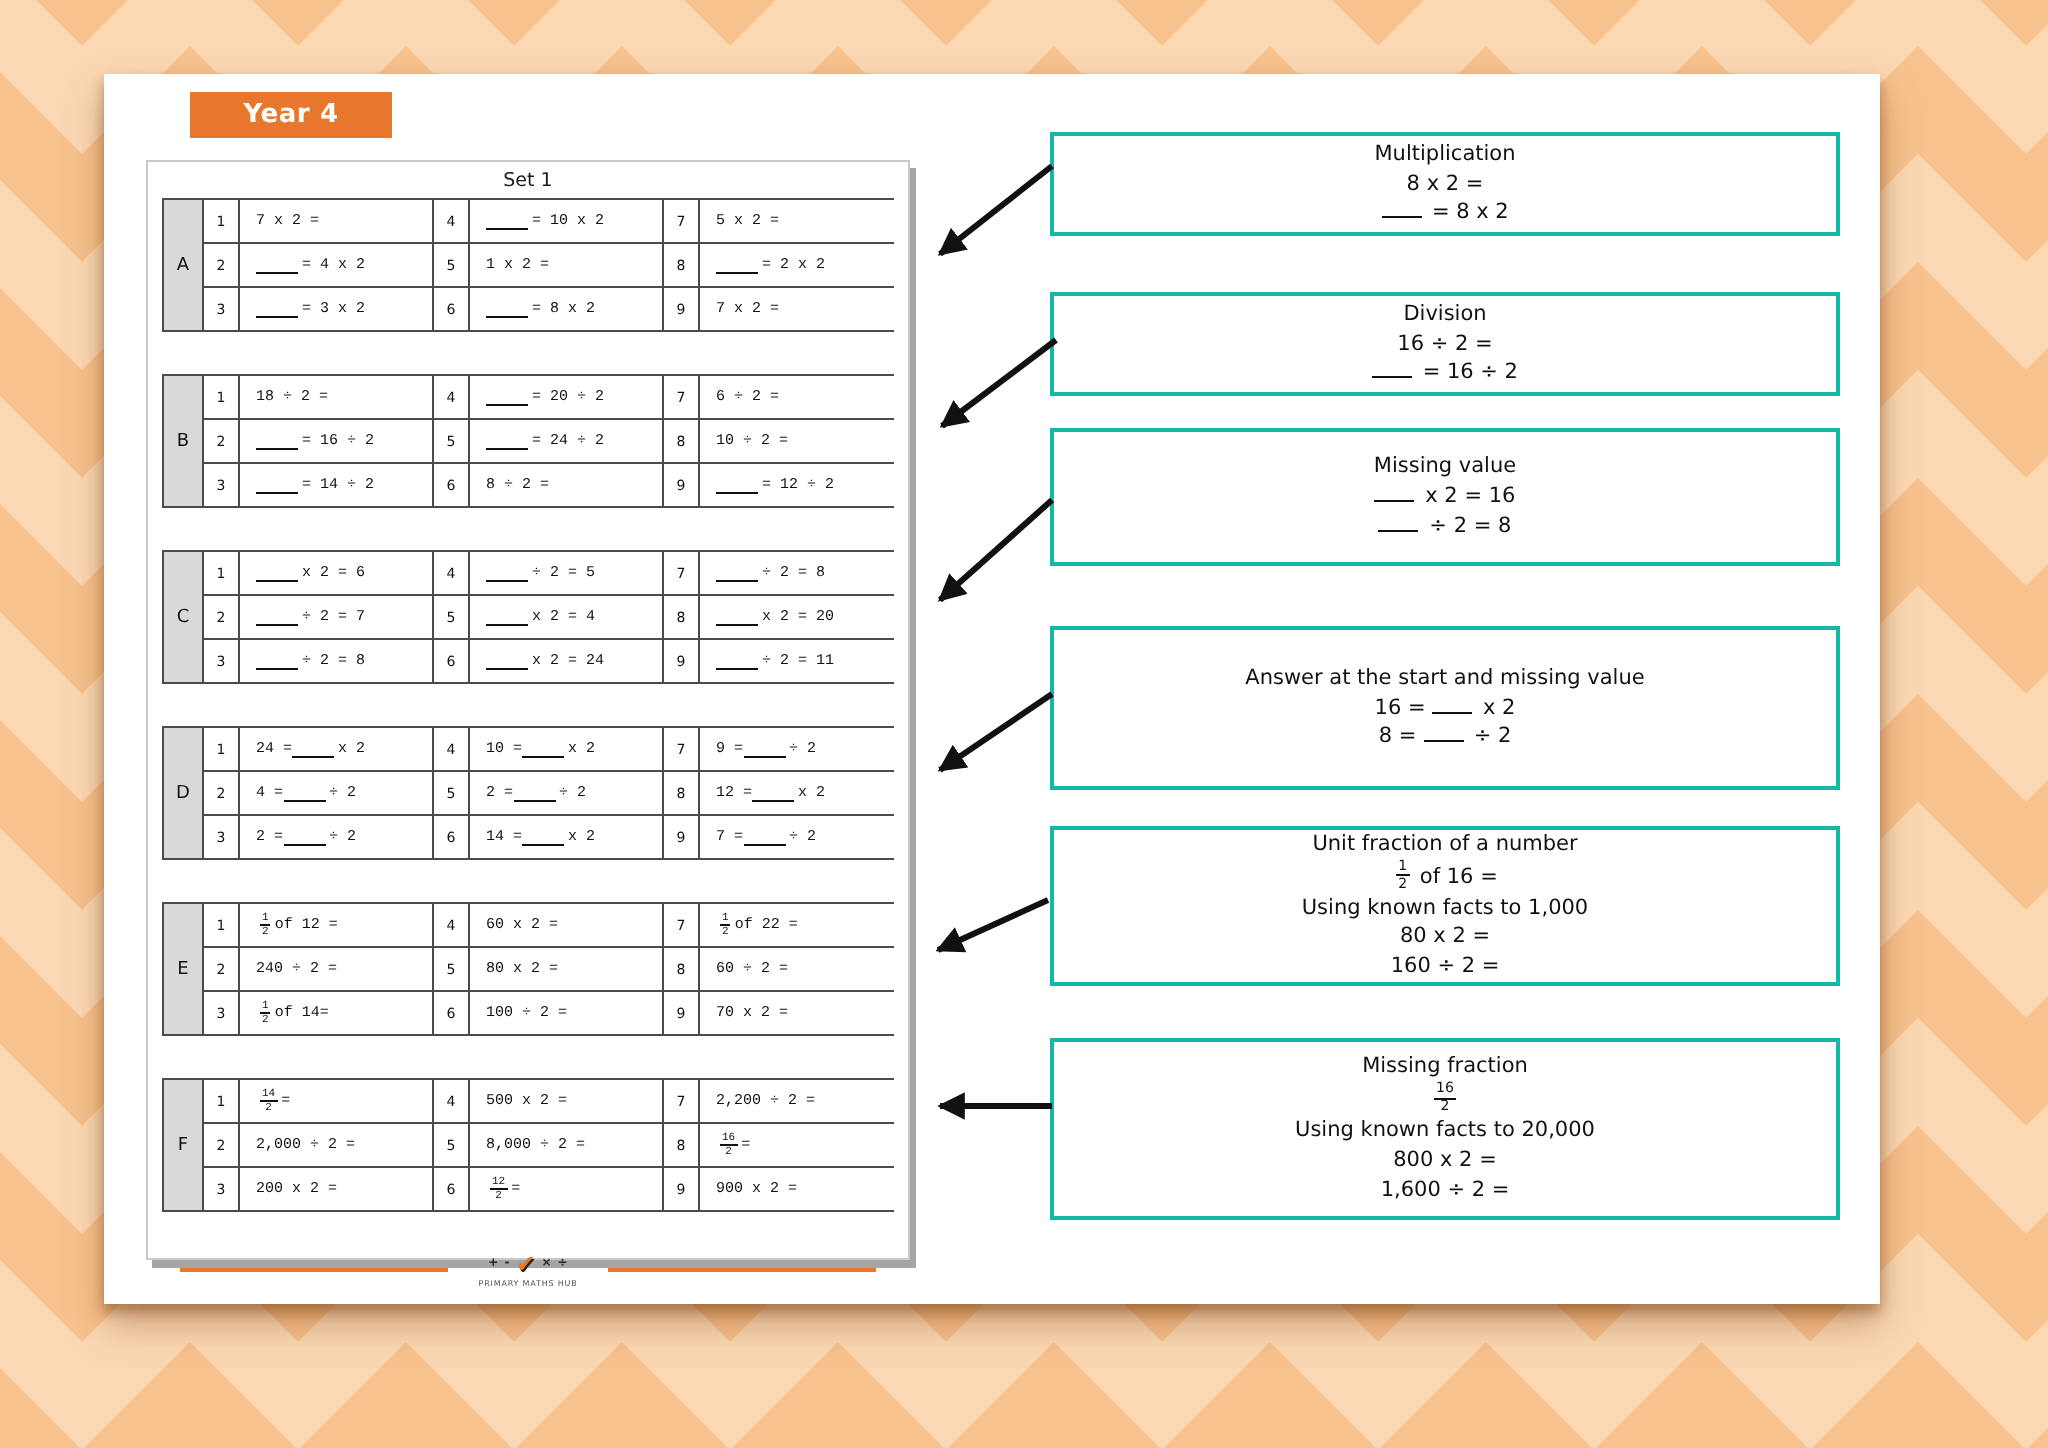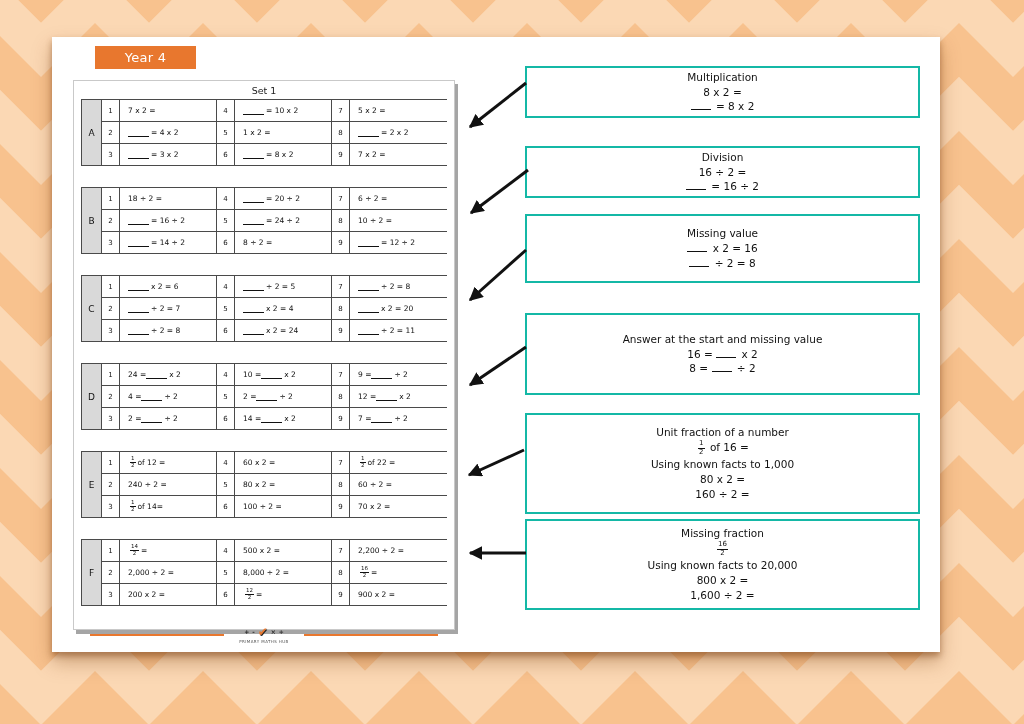--- a/index.html
+++ b/index.html
@@ -17,21 +17,21 @@
   #bg{position:absolute;left:0;top:0;width:1024px;height:724px;}
 
   
   .page{
     position:absolute;left:52px;top:37px;width:888px;height:615px;
     background:#ffffff;
     box-shadow:0 4px 6px rgba(120,60,15,.45), 0 10px 18px rgba(120,60,15,.35);
   }
   .year-tab{
     position:absolute;left:43px;top:9px;width:101px;height:23px;
-    background:var(--accent);color:#fff;font-weight:normal;font-size:13px;
+    background:var(--accent);color:#fff;font-weight:bold;font-size:13px;
     display:flex;align-items:center;justify-content:center;letter-spacing:.3px;
   }
 
   
   .worksheet{
     position:absolute;left:21px;top:43px;width:382px;height:550px;
     background:#fff;border:1px solid #c9c9c9;
     box-shadow:3px 4px 0 #a5a5a5;
   }
   .set-title{text-align:center;font-size:9.5px;color:#1c1c1c;padding-top:4px;}
@@ -39,21 +39,21 @@
   .set-grid{
     display:grid;
     grid-template-columns:19px 17px 96px 17px 96px 17px 103px;
     grid-auto-rows:21px;
     gap:1px;background:#4a4a4a;border:1px solid #4a4a4a;
     margin-bottom:21px;
   }
   .cell{background:#fff;display:flex;align-items:center;color:#111;}
   .cell.letter{grid-column:1;grid-row:1/4;background:var(--letter-gray);justify-content:center;font-size:9px;}
   .cell.num{justify-content:center;font-size:7px;}
-  .cell.expr{padding-left:8px;font-size:7.5px;white-space:nowrap;}
+  .cell.expr{padding-left:8px;font-size:7.5px;white-space:nowrap;font-family:Liberation Mono, monospace;}
   .blank{display:inline-block;width:21px;height:8px;border-bottom:1px solid #111;margin-right:2px;}
   .frac{display:inline-flex;flex-direction:column;align-items:center;line-height:1.05;font-size:5.5px;margin:0 2px;vertical-align:middle;}
   .frac .fnum{border-bottom:1px solid #111;padding:0 1px;}
   .frac .fden{padding-top:0.5px;}
 
   
   .ws-footer{display:flex;align-items:center;padding:0 16px;margin-top:-1px;}
   .f-line{flex:1;height:2px;background:var(--accent);}
   .pmh{margin:0 15px;display:flex;flex-direction:column;align-items:center;}
   .pmh-syms{display:flex;align-items:center;gap:3px;}
@@ -281,21 +281,21 @@
       <div class="desc-box" style="top: 177px; height: 69px;">
         <div class="box-line box-title">Missing value</div>
         <div class="box-line"><span class="blank"></span> x 2 = 16</div>
         <div class="box-line"><span class="blank"></span> ÷ 2 = 8</div>
       </div>
       <div class="desc-box" style="top: 276px; height: 82px;">
         <div class="box-line box-title">Answer at the start and missing value</div>
         <div class="box-line">16 = <span class="blank"></span> x 2</div>
         <div class="box-line">8 = <span class="blank"></span> ÷ 2</div>
       </div>
-      <div class="desc-box" style="top: 376px; height: 101px;">
+      <div class="desc-box" style="top: 376px; height: 80px;">
         <div class="box-line box-title">Unit fraction of a number</div>
         <div class="box-line"><span class="frac">
             <span class="fnum">1</span>
             <span class="fden">2</span>
           </span> of 16 =</div>
         <div class="box-line">Using known facts to 1,000</div>
         <div class="box-line">80 x 2 =</div>
         <div class="box-line">160 ÷ 2 =</div>
       </div>
       <div class="desc-box" style="top: 482px; height: 91px;">

